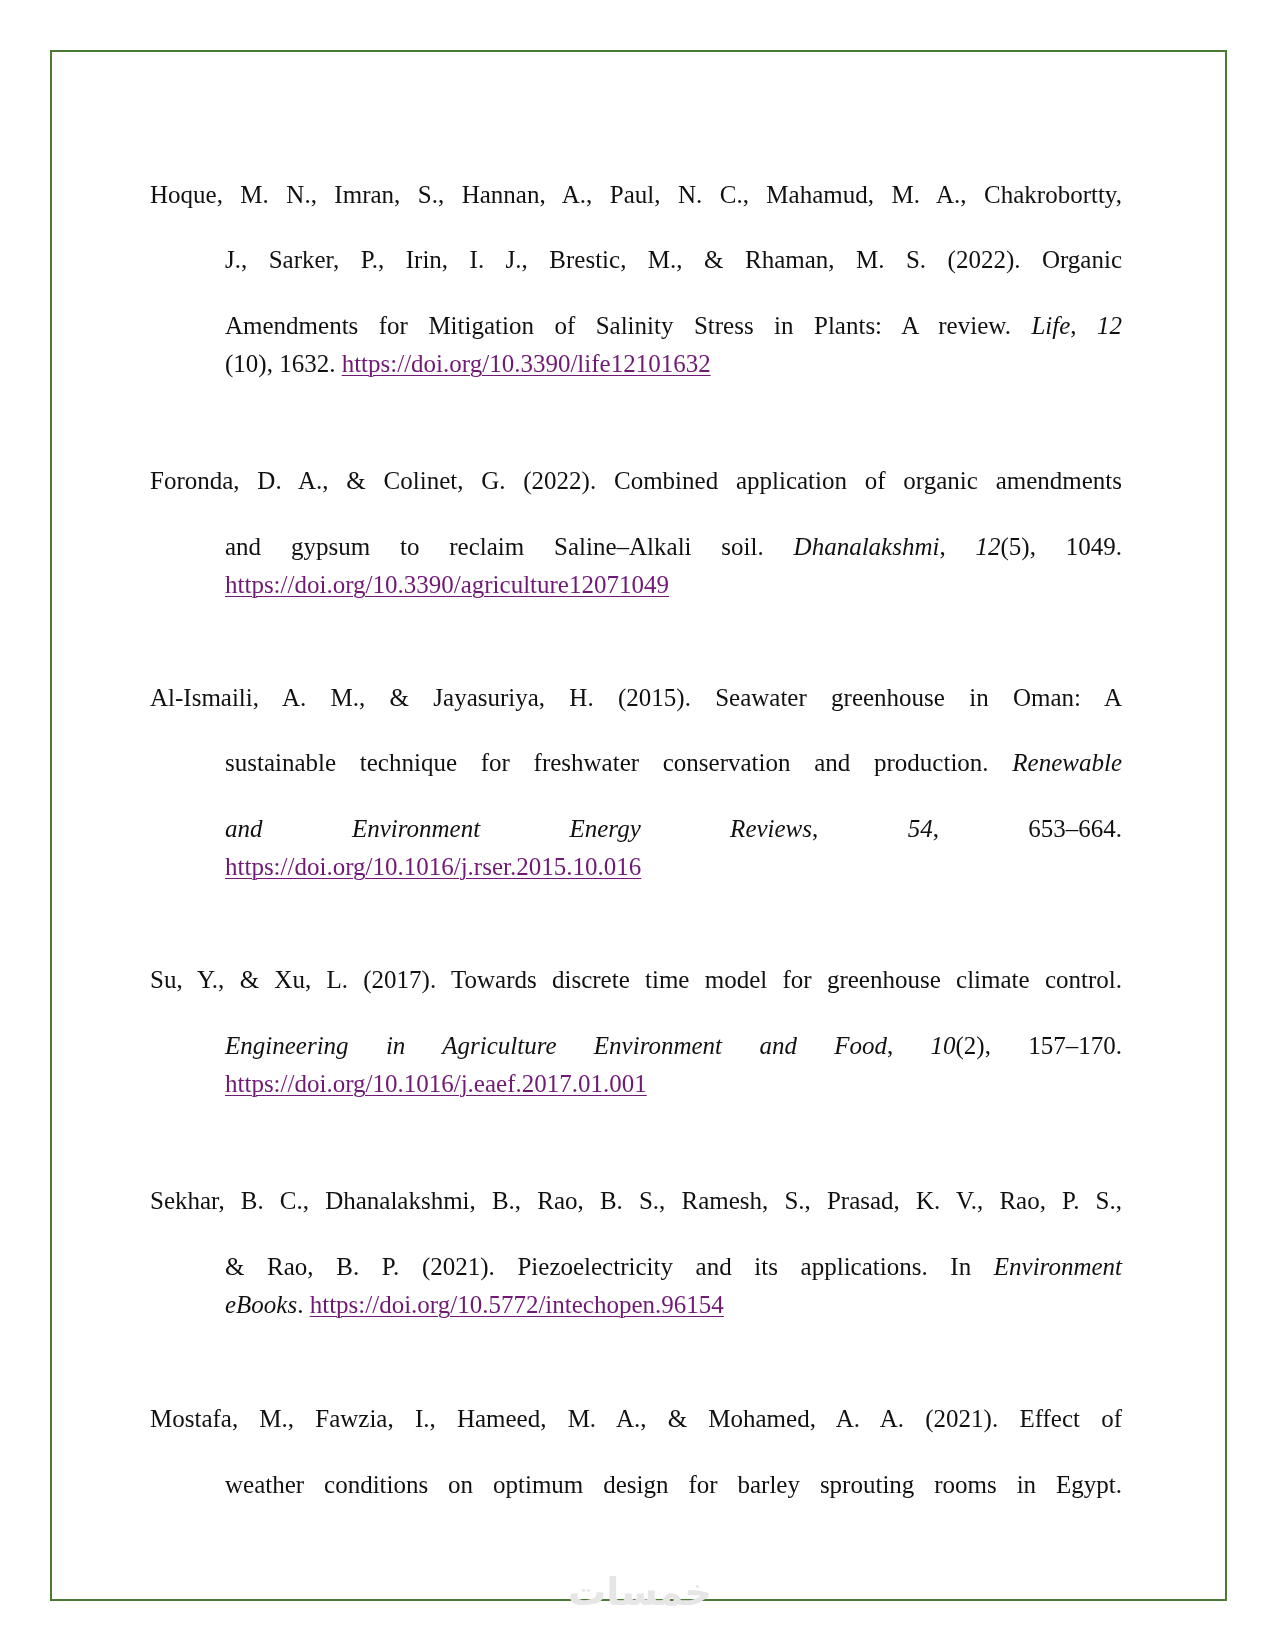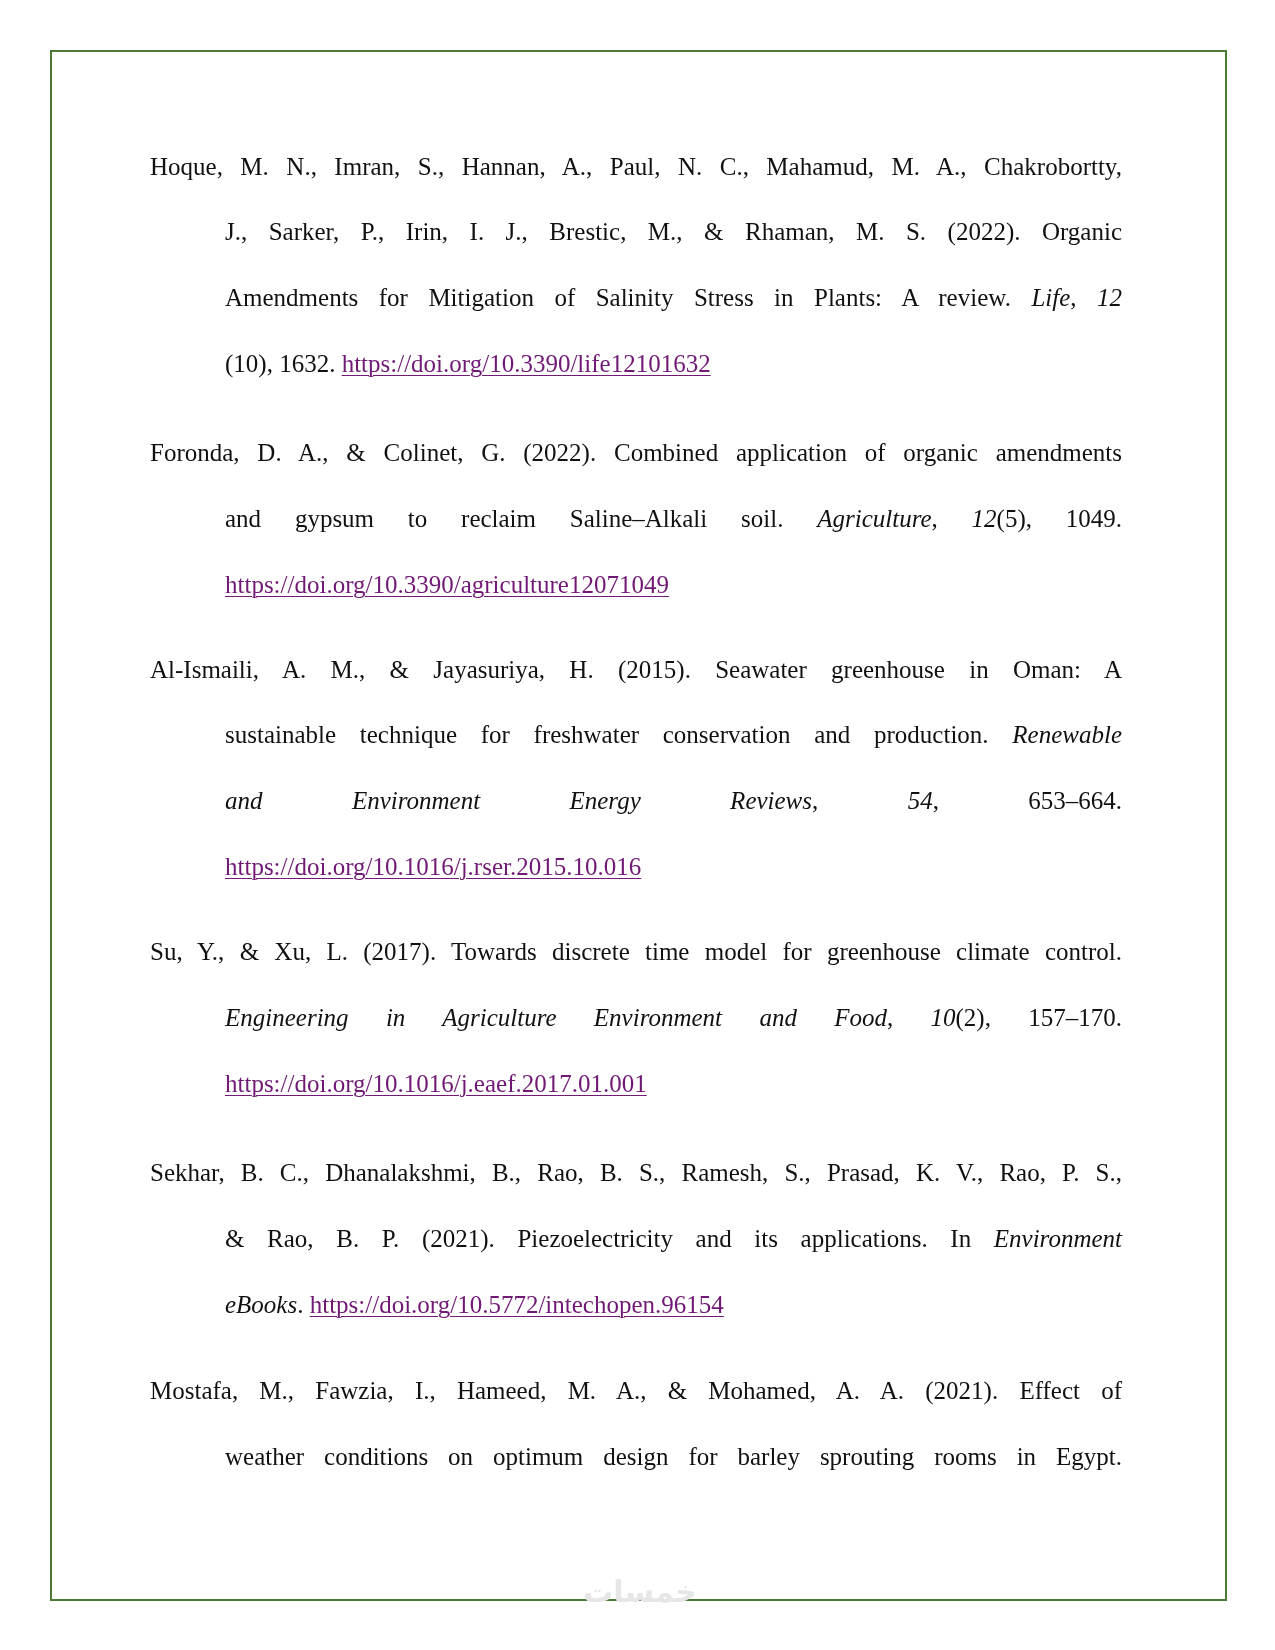--- a/index.html
+++ b/index.html
@@ -42,40 +42,41 @@
       width: 972px;
     }
     .ref-line.cont {
       left: 75px;
       width: 897px;
     }
     .ref-line.justify {
       text-align: justify;
       text-align-last: justify;
       white-space: normal;
+      margin-top: 28px;
     }
     .ref-line .it {
       font-style: italic;
       text-align: center;
     }
     .ref-line a.doi {
       color: #701a75;
       text-decoration: underline;
       text-decoration-thickness: 1px;
       text-underline-offset: 3px;
     }
     .watermark {
       position: absolute;
       left: 560px;
       top: 1572px;
       width: 160px;
       height: 40px;
       text-align: center;
       font-family: "DejaVu Sans", sans-serif;
-      font-size: 30px;
+      font-size: 38px;
       font-weight: bold;
       line-height: 40px;
       color: #e6e6e6;
       letter-spacing: 2px;
     }
   </style>
 </head>
 <body>
 
 <div class="page-border"></div>
@@ -99,21 +100,21 @@
       <a class="doi" href="#">https://doi.org/10.3390/life12101632</a>
     </div>
   </div>
 
   <div>
     <div class="ref-line first justify" style="top:438px">
       <span>Foronda, D. A., &amp; Colinet, G. (2022). Combined application of organic amendments</span>
     </div>
     <div class="ref-line cont justify" style="top:504px">
       <span>and gypsum to reclaim Saline–Alkali soil.</span>
-      <span><span class="it">Agriculture</span><span>,</span></span>
+      <span><span class="it">Dhanalakshmi</span><span>,</span></span>
       <span><span class="it">12</span><span>(5), 1049.</span></span>
     </div>
     <div class="ref-line cont" style="top:570px">
       <a class="doi" href="#">https://doi.org/10.3390/agriculture12071049</a>
     </div>
   </div>
 
   <div>
     <div class="ref-line first justify" style="top:655px">
       <span>Al-Ismaili, A. M., &amp; Jayasuriya, H. (2015). Seawater greenhouse in Oman: A</span>

